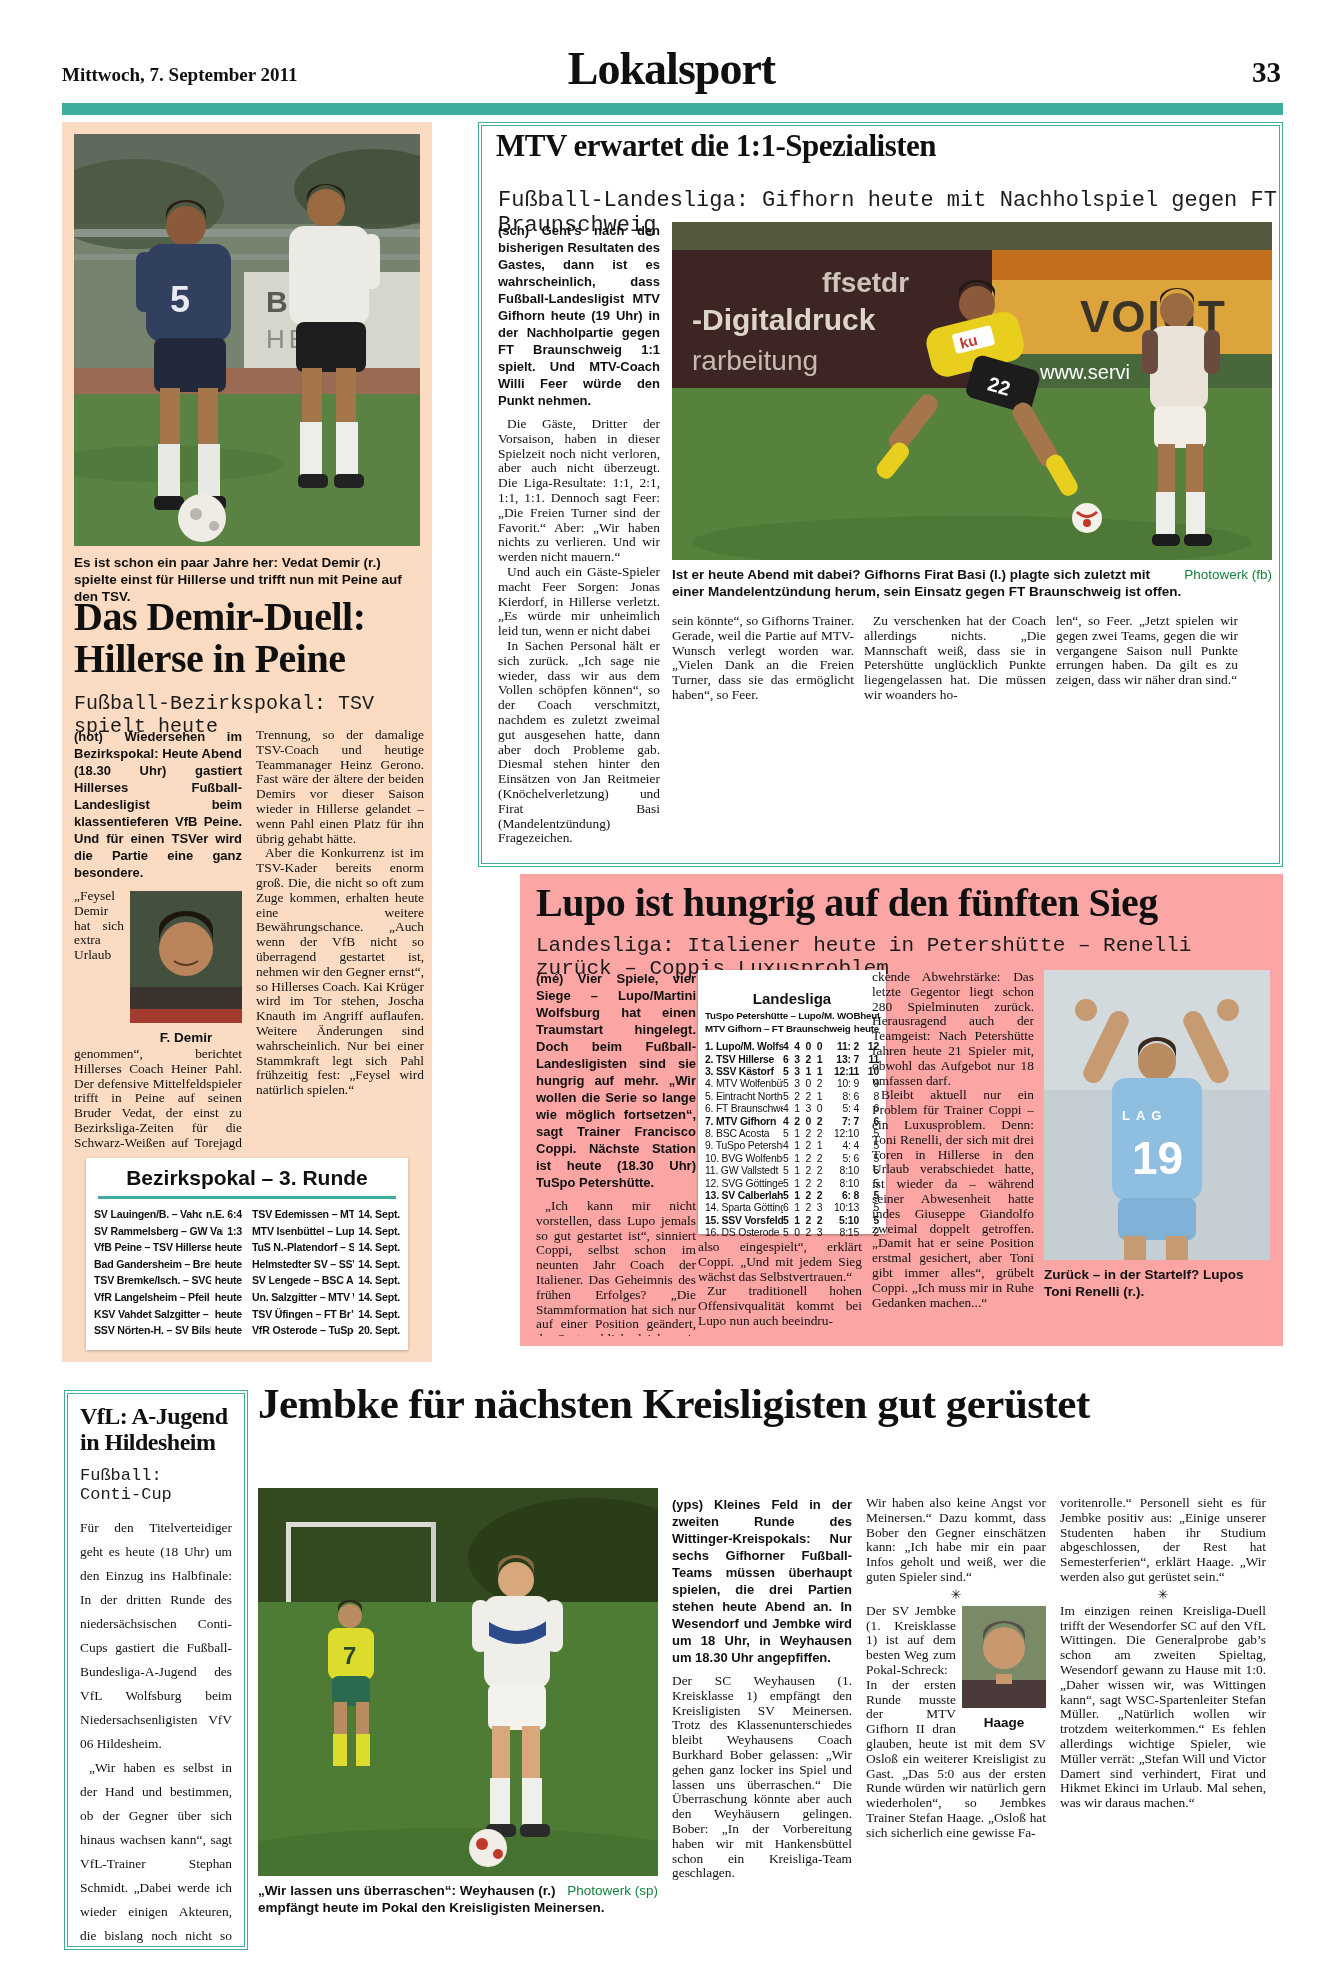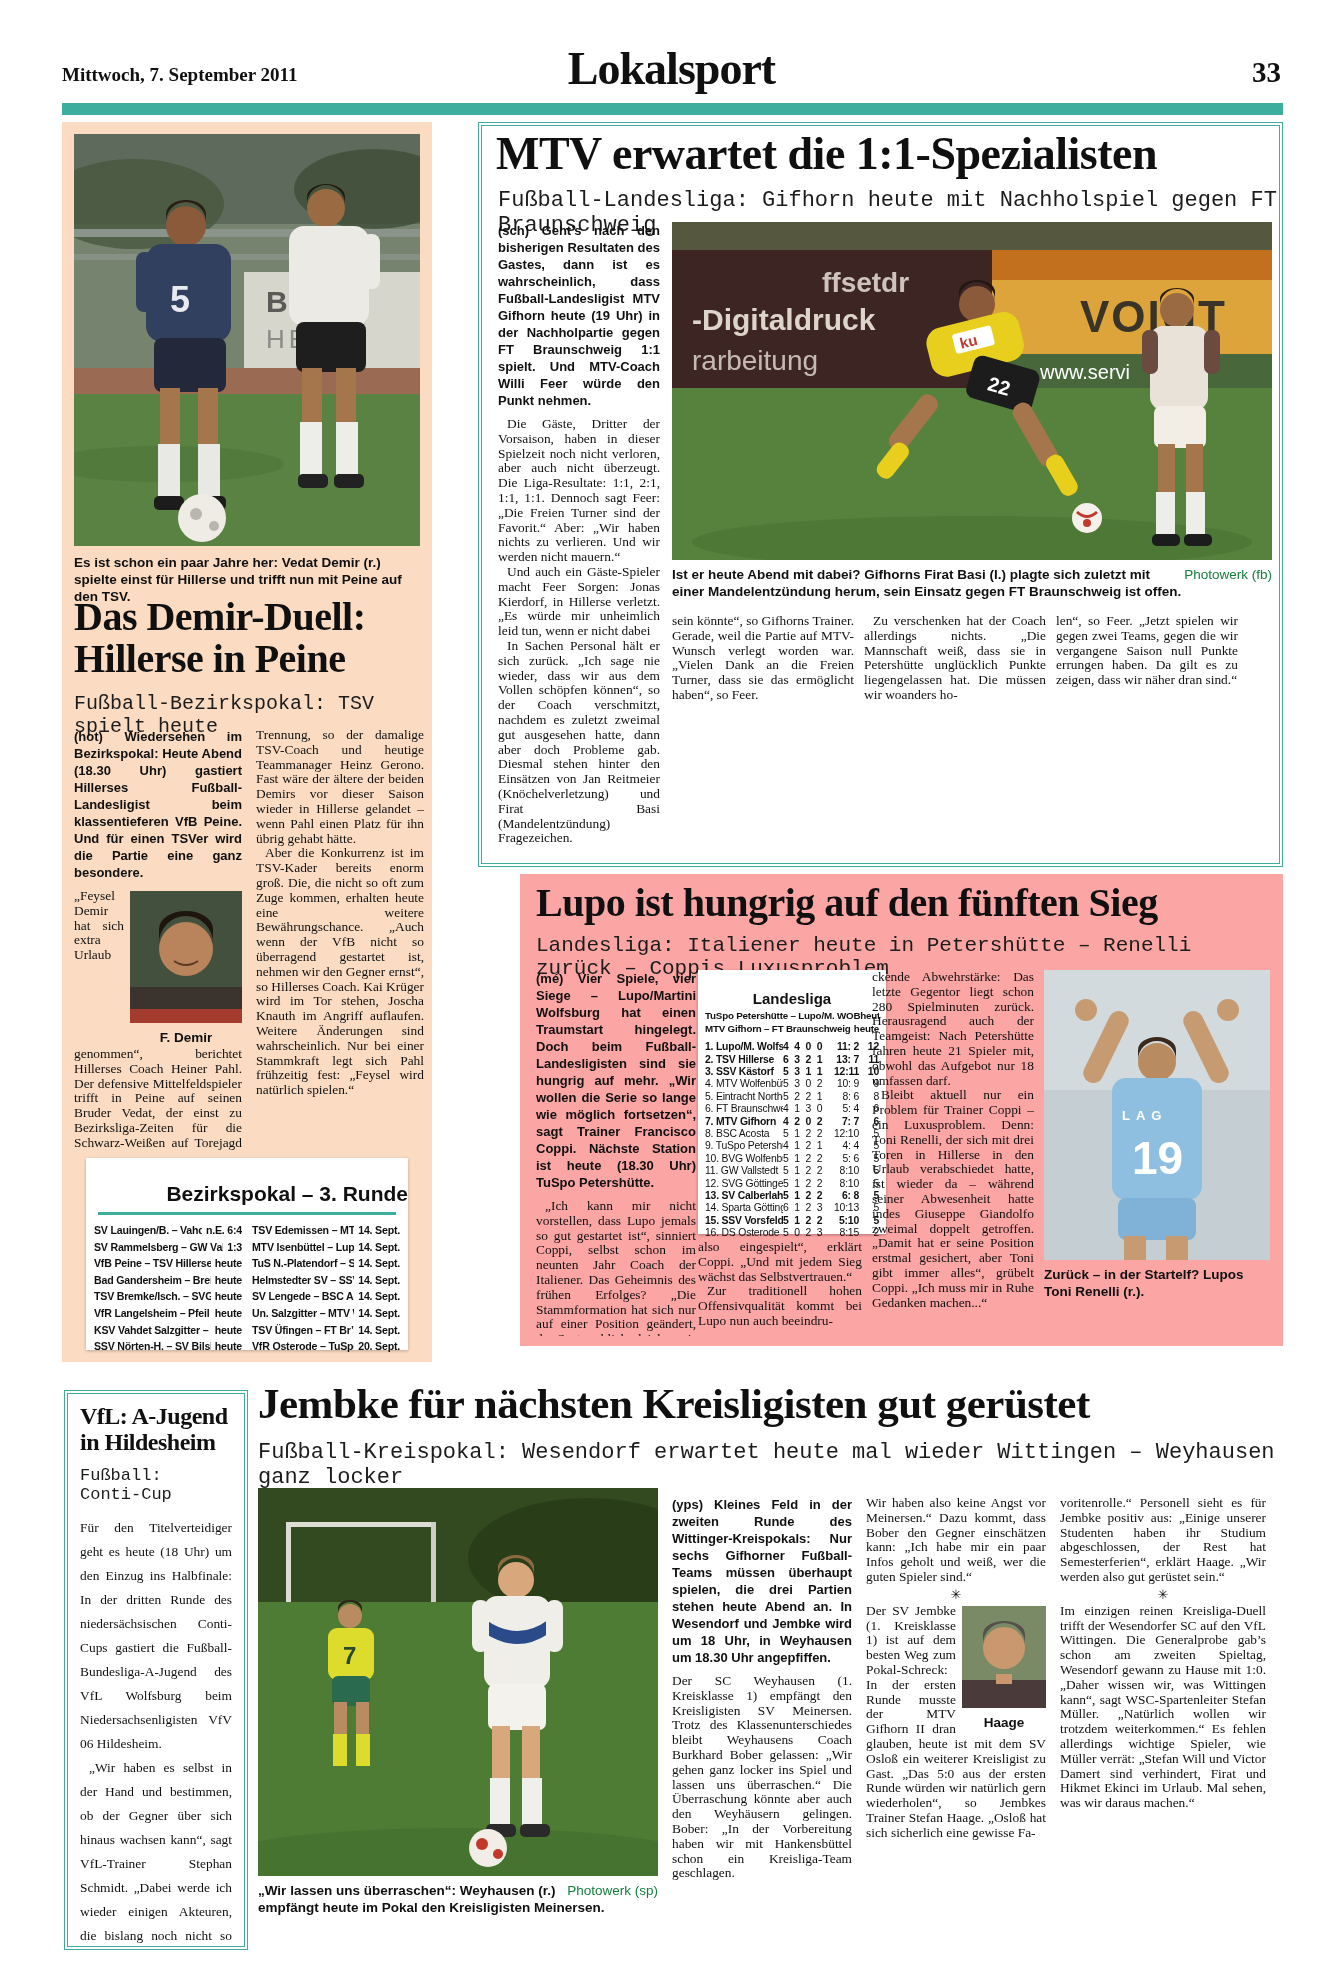--- a/index.html
+++ b/index.html
@@ -32,32 +32,32 @@
   .demir-caption{left:12px;top:432px;width:346px;}
   .demir-headline{left:12px;top:474px;width:352px;font-size:40px;}
   .demir-subhead{left:12px;top:570px;width:352px;font-size:20px;}
   .demir-col1{left:12px;top:606px;width:168px;height:424px;}
   .demir-col2{left:194px;top:606px;width:168px;height:424px;}
   .demir-float{float:right;width:112px;margin:2px 0 2px 6px;}
   .portrait-label{font-family:"Liberation Sans",sans-serif;font-weight:bold;font-size:13.5px;text-align:center;margin-top:3px;}
 
   
   .bez-box{left:24px;top:1036px;width:322px;height:192px;background:#fff;box-shadow:0 1px 3px rgba(0,0,0,.25);}
-  .bez-title{font-family:"Liberation Sans",sans-serif;font-weight:bold;font-size:21px;text-align:right;margin-top:24px;}
+  .bez-title{font-family:"Liberation Sans",sans-serif;font-weight:bold;font-size:21px;text-align:center;margin-top:8px;}
   .bez-rule{height:3px;margin:6px 12px 7px 12px;}
   .bez-cols{display:flex;gap:10px;padding:0 8px;}
   .bez-col{flex:1;overflow:hidden;}
   .fixrow{display:flex;justify-content:space-between;font-family:"Liberation Sans",sans-serif;
           font-size:10.6px;font-weight:bold;line-height:16.6px;letter-spacing:-0.2px;}
   .fix-m{white-space:nowrap;overflow:hidden;}
   .fix-r{margin-left:4px;white-space:nowrap;}
 
   
   .mtv-box{left:478px;top:122px;width:805px;height:745px;background:#fff;box-sizing:border-box;}
-  .mtv-headline{left:14px;top:4px;width:780px;font-size:46px;}
+  .mtv-headline{left:14px;top:4px;width:780px;font-size:31px;}
   .mtv-subhead{left:16px;top:62px;width:780px;font-size:22px;}
   .mtv-col1{left:16px;top:96px;width:162px;height:638px;}
   .mtv-photo{left:190px;top:96px;width:600px;height:338px;}
   .mtv-caption{left:190px;top:440px;width:600px;}
   .mtv-cont-a{left:190px;top:488px;width:182px;height:246px;}
   .mtv-cont-b{left:382px;top:488px;width:182px;height:246px;}
   .mtv-cont-c{left:574px;top:488px;width:182px;height:246px;}
 
   
   .lupo-block{left:520px;top:874px;width:763px;height:472px;}
@@ -525,21 +525,20 @@
       <div>in Hildesheim</div>
     </div>
     <div class="vfl-subhead subhead">Fußball: Conti-Cup</div>
     <div class="vfl-body">
       <p>Für den Titelverteidiger geht es heute (18 Uhr) um den Einzug ins Halbfinale: In der dritten Runde des niedersächsischen Conti-Cups gastiert die Fußball-Bundesliga-A-Jugend des VfL Wolfsburg beim Niedersachsenligisten VfV 06 Hildesheim.</p>
       <p>„Wir haben es selbst in der Hand und bestimmen, ob der Gegner über sich hinaus wachsen kann“, sagt VfL-Trainer Stephan Schmidt. „Dabei werde ich wieder einigen Akteuren, die bislang noch nicht so zum Zuge gekommen sind, eine Einsatzchance geben, um sich für die kommenden Aufgaben zu empfehlen.“</p>
     </div>
   </section>
 
   <div class="abs jk-headline headline serif">Jembke für nächsten Kreisligisten gut gerüstet</div>
-  <div class="abs jk-subhead subhead">Fußball-Kreispokal: Wesendorf erwartet heute mal wieder Wittingen – Weyhausen ganz locker</div>
 
   <svg class="abs jk-photo" viewBox="0 0 400 388" preserveAspectRatio="none">
     <rect width="400" height="388" fill="#4D7A33"></rect>
     <rect width="400" height="120" fill="#33491F"></rect>
     <ellipse cx="330" cy="70" rx="120" ry="60" fill="#2A3D19"></ellipse>
 
     <rect x="28" y="34" width="5" height="80" fill="#DDDDD6"></rect>
     <rect x="28" y="34" width="150" height="5" fill="#DDDDD6"></rect>
     <rect x="173" y="34" width="5" height="80" fill="#CFCFC8"></rect>
     <rect y="114" width="400" height="274" fill="#4F7C34"></rect>

